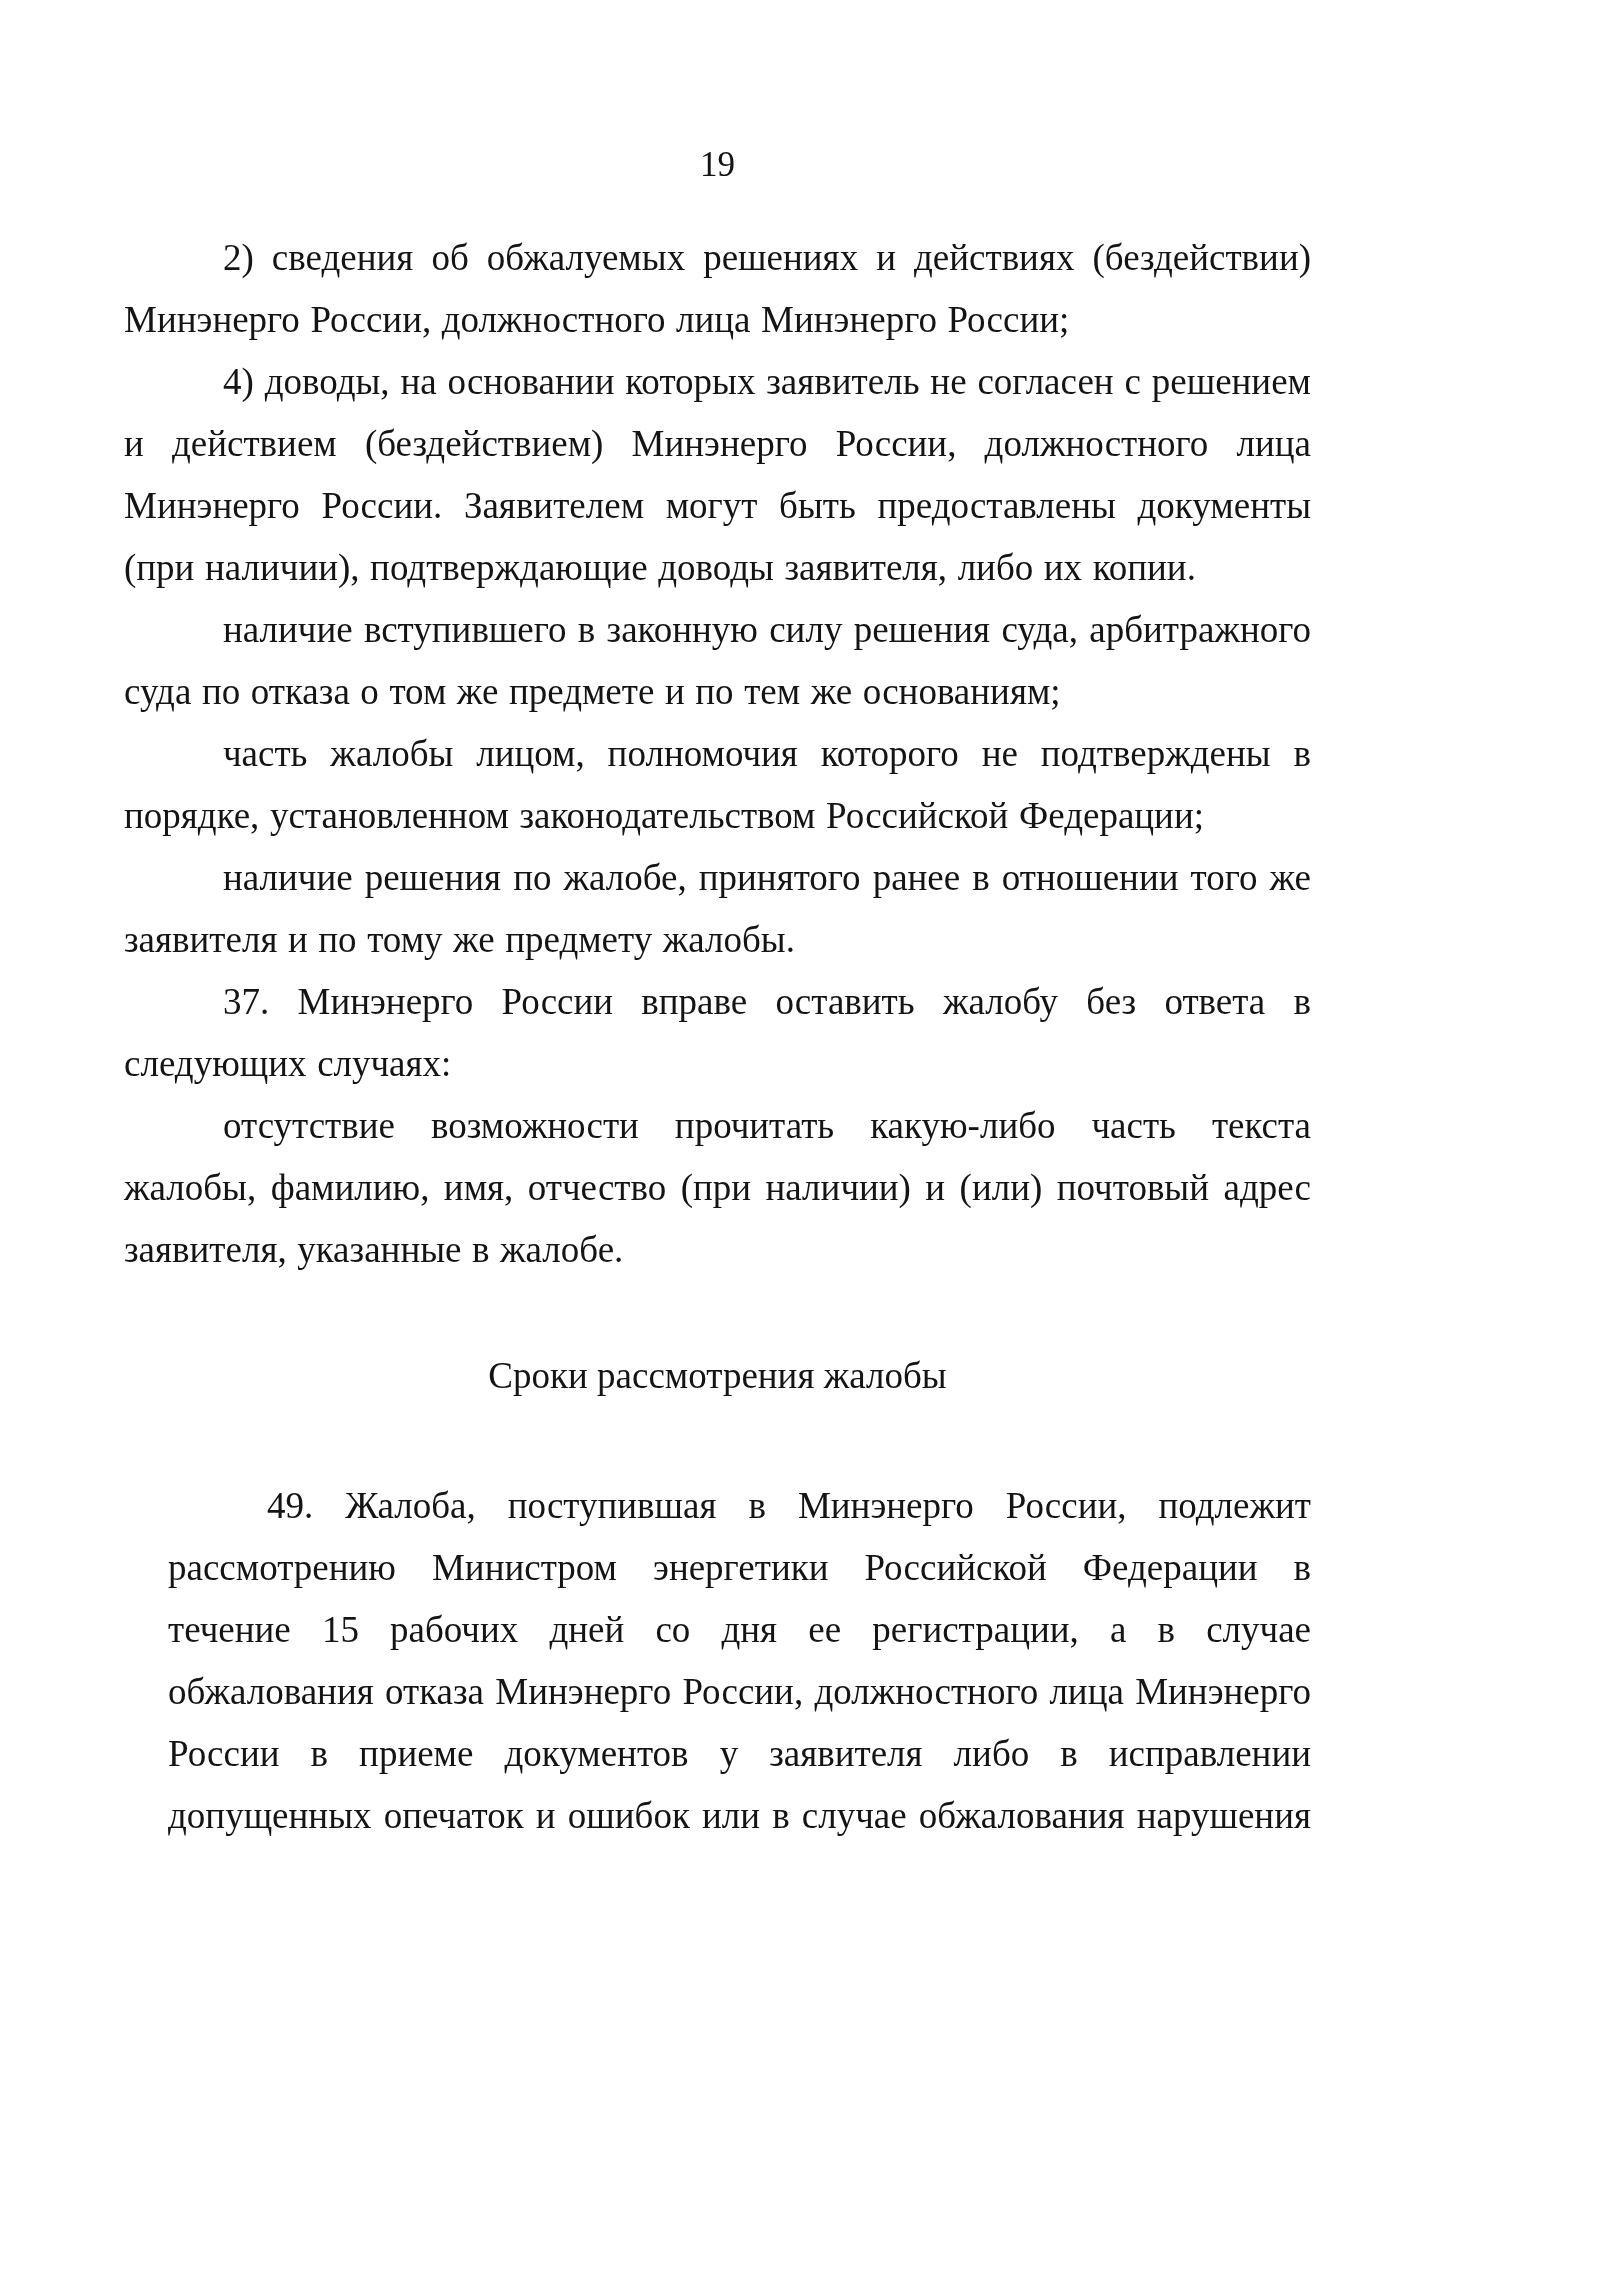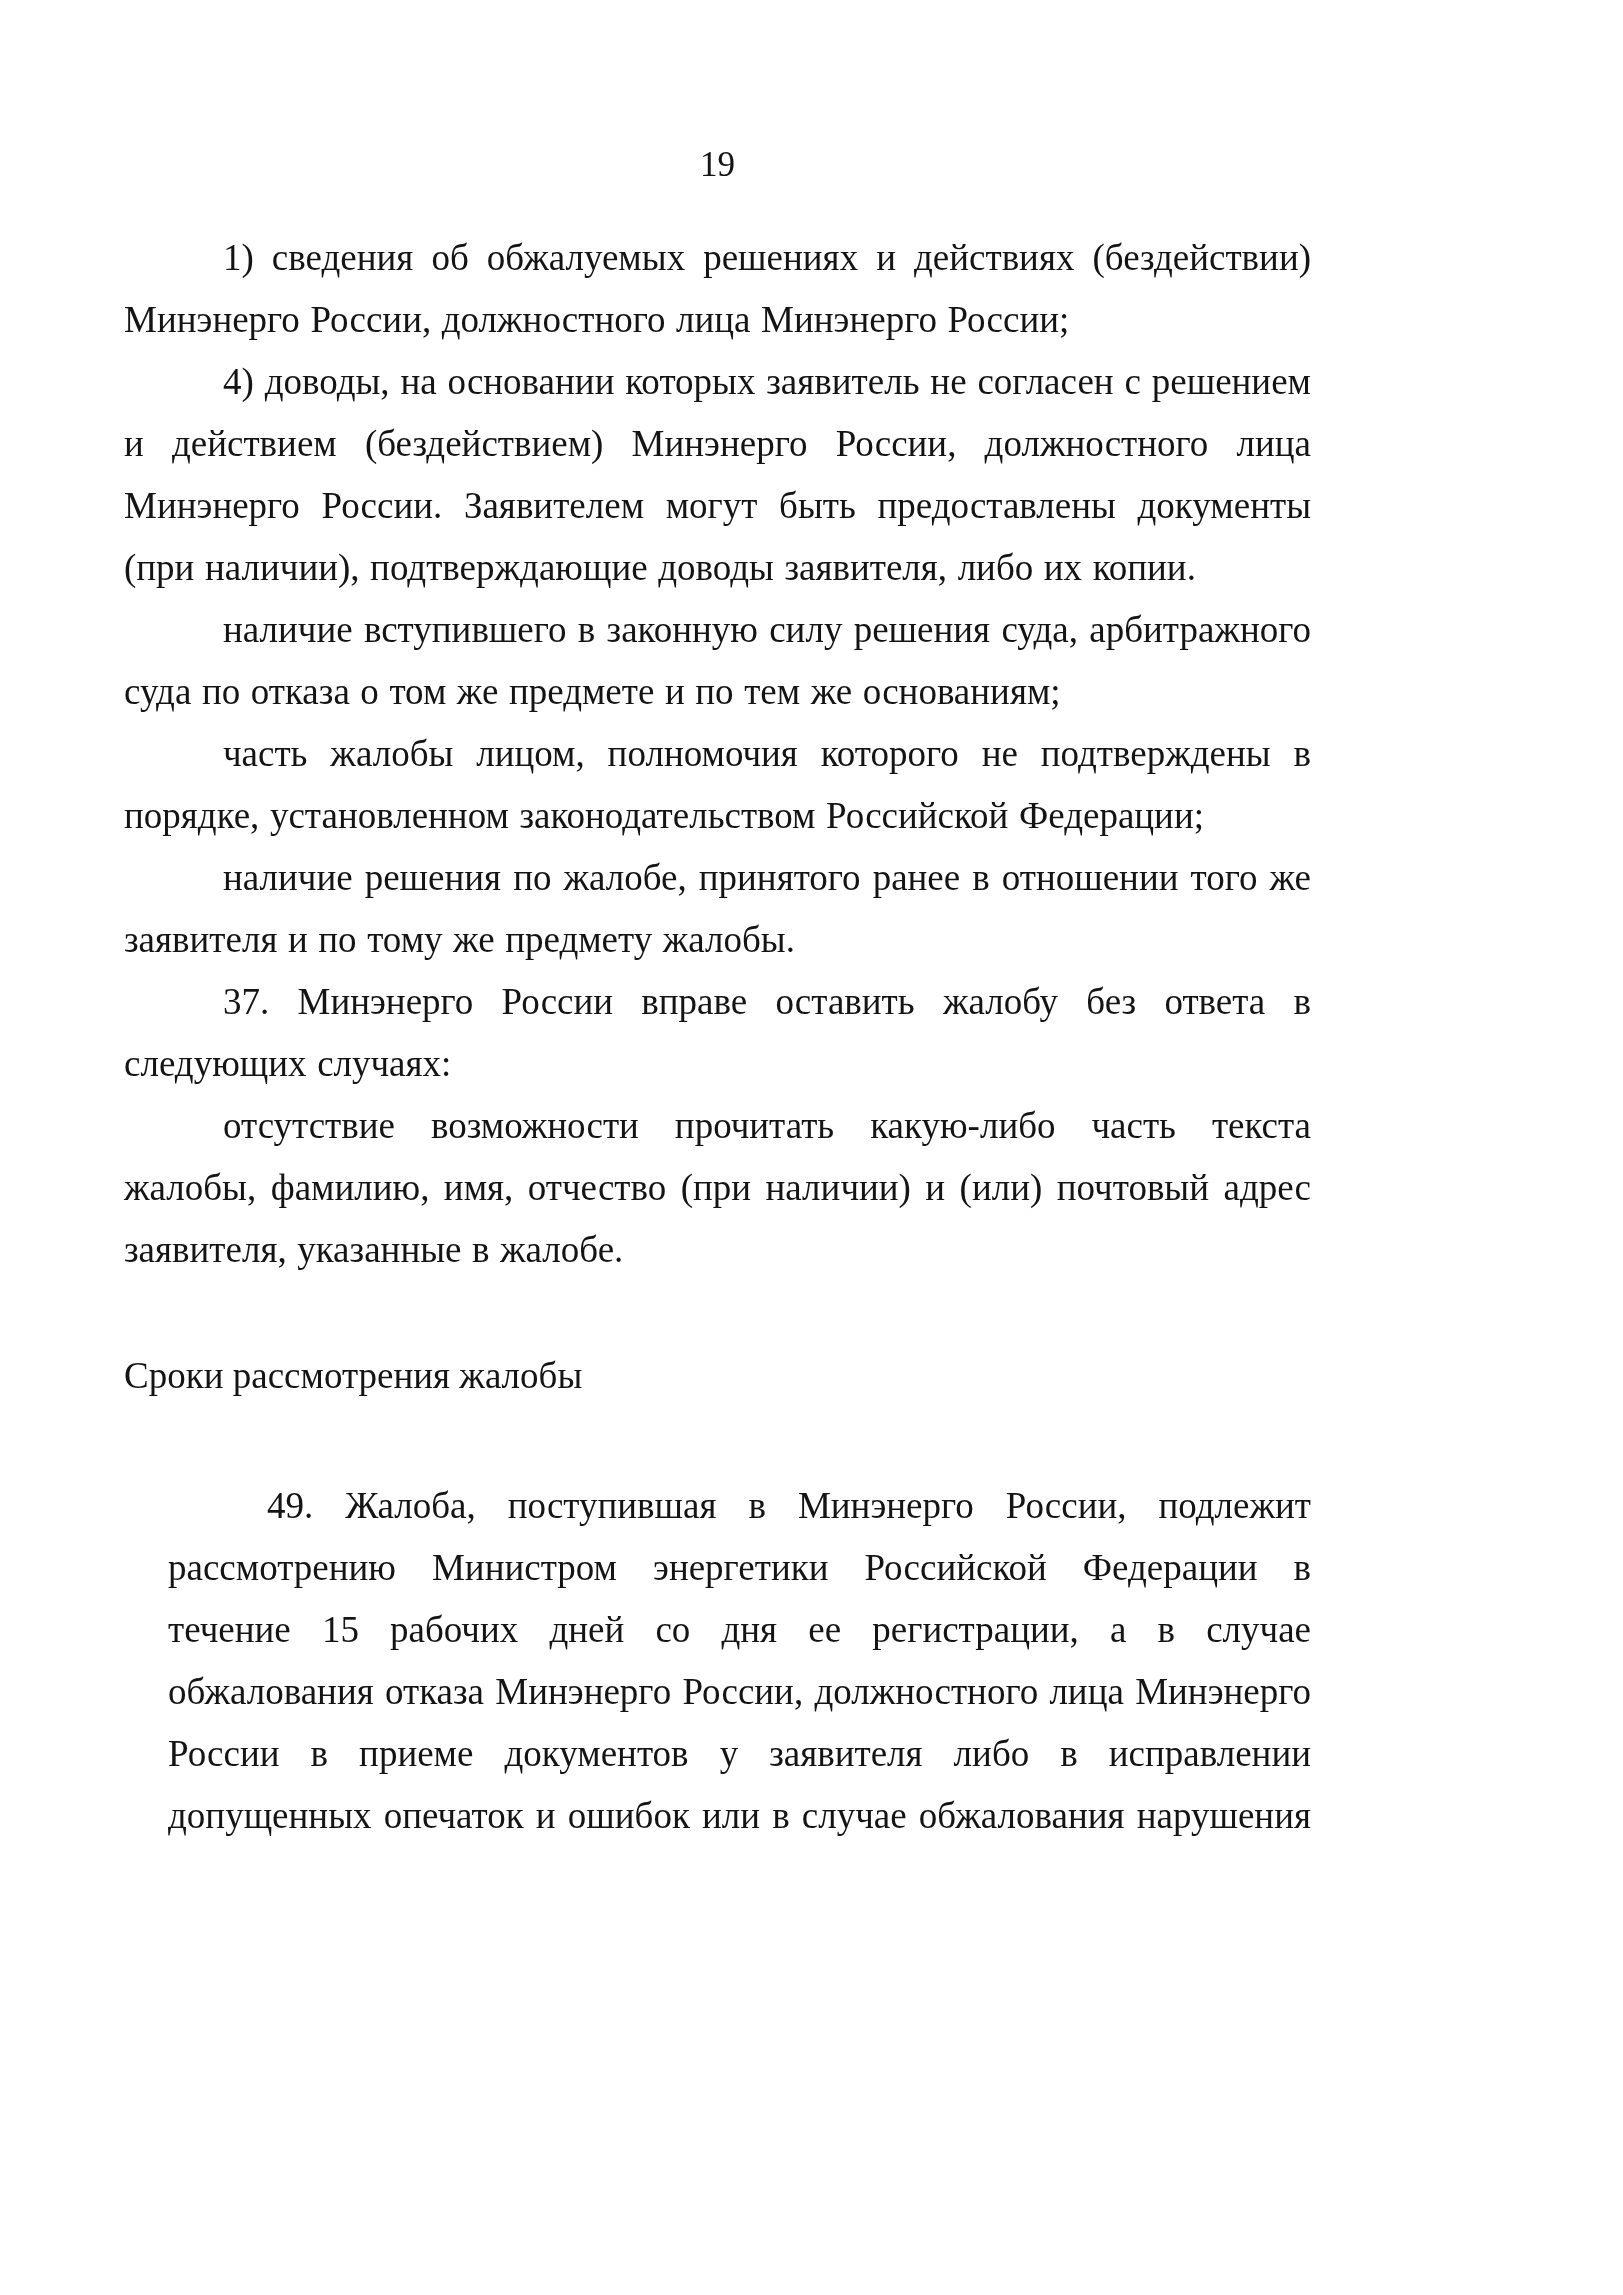--- a/index.html
+++ b/index.html
@@ -39,34 +39,34 @@
   }
   .para.continues {
     
     text-align-last: justify;
     margin-left: 44px;
   }
   .section-heading {
     font-size: 37px;
     font-weight: normal;
     line-height: 62px;
-    text-align: left;
+    text-align: center;
     text-indent: 0;
     margin: 64px 0 68px 0;
   }
 </style>
 </head>
 <body>
 
 <div class="page">
 
   <div class="page-number">19</div>
 
   <div id="paras-1" class="paragraph-section">
-      <p class="para">1) сведения об обжалуемых решениях и действиях (бездействии) Минэнерго России, должностного лица Минэнерго России;</p>
+      <p class="para">2) сведения об обжалуемых решениях и действиях (бездействии) Минэнерго России, должностного лица Минэнерго России;</p>
       <p class="para">4) доводы, на основании которых заявитель не согласен с решением и действием (бездействием) Минэнерго России, должностного лица Минэнерго России. Заявителем могут быть предоставлены документы (при наличии), подтверждающие доводы заявителя, либо их копии.</p>
       <p class="para">наличие вступившего в законную силу решения суда, арбитражного суда по отказа о том же предмете и по тем же основаниям;</p>
       <p class="para">часть жалобы лицом, полномочия которого не подтверждены в порядке, установленном законодательством Российской Федерации;</p>
       <p class="para">наличие решения по жалобе, принятого ранее в отношении того же заявителя и по тому же предмету жалобы.</p>
       <p class="para">37. Минэнерго России вправе оставить жалобу без ответа в следующих случаях:</p>
       <p class="para">отсутствие возможности прочитать какую-либо часть текста жалобы, фамилию, имя, отчество (при наличии) и (или) почтовый адрес заявителя, указанные в жалобе.</p>
     </div>
 
   <h2 class="section-heading">Сроки рассмотрения жалобы</h2>
 

